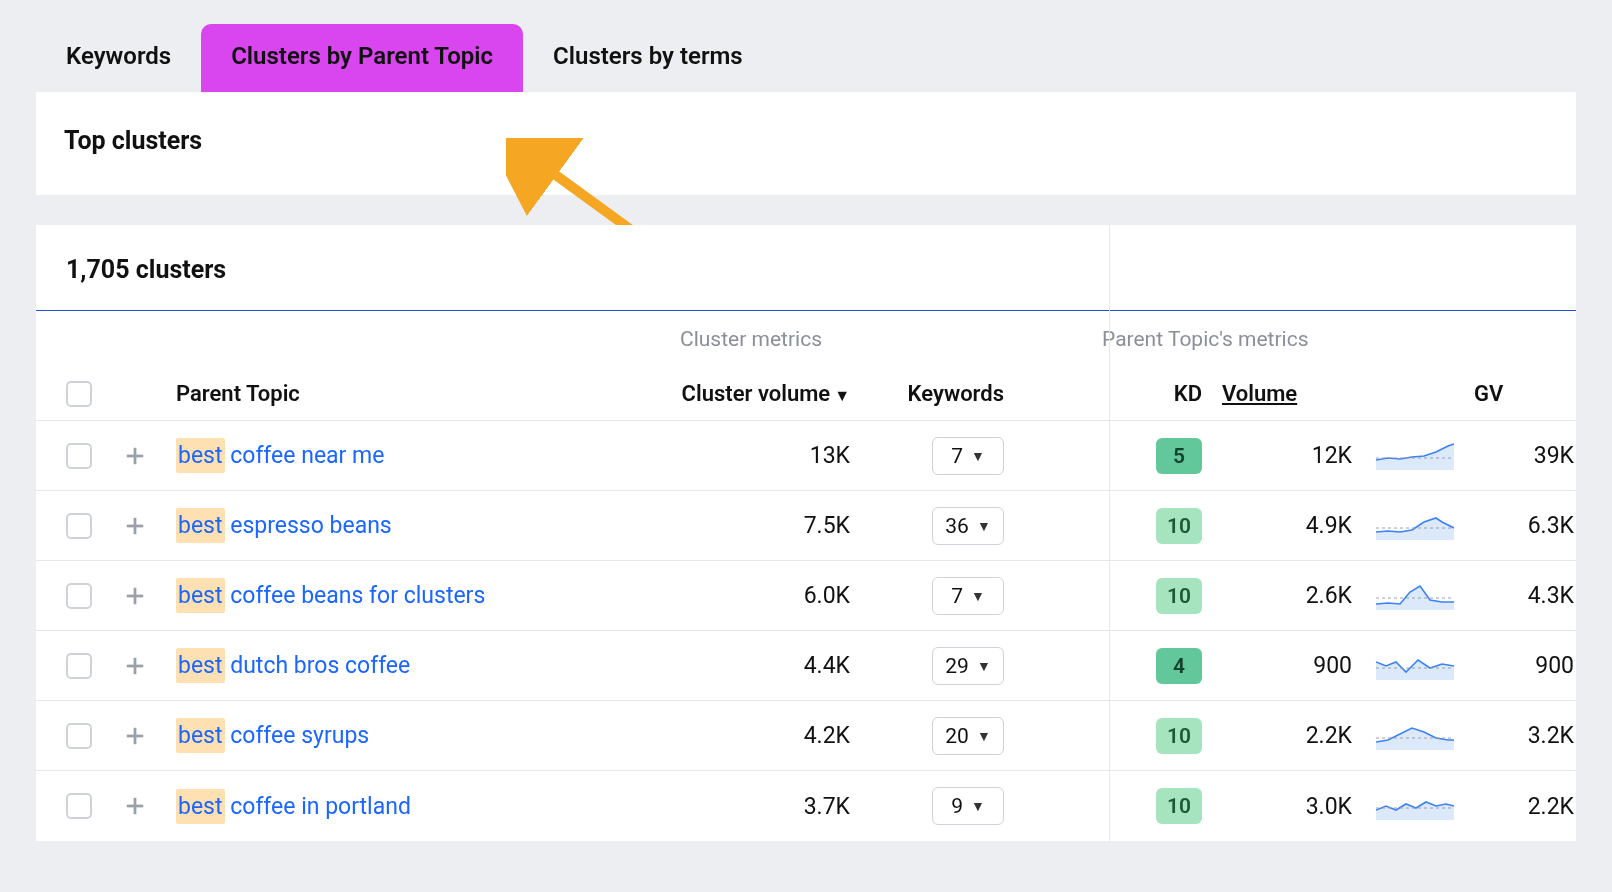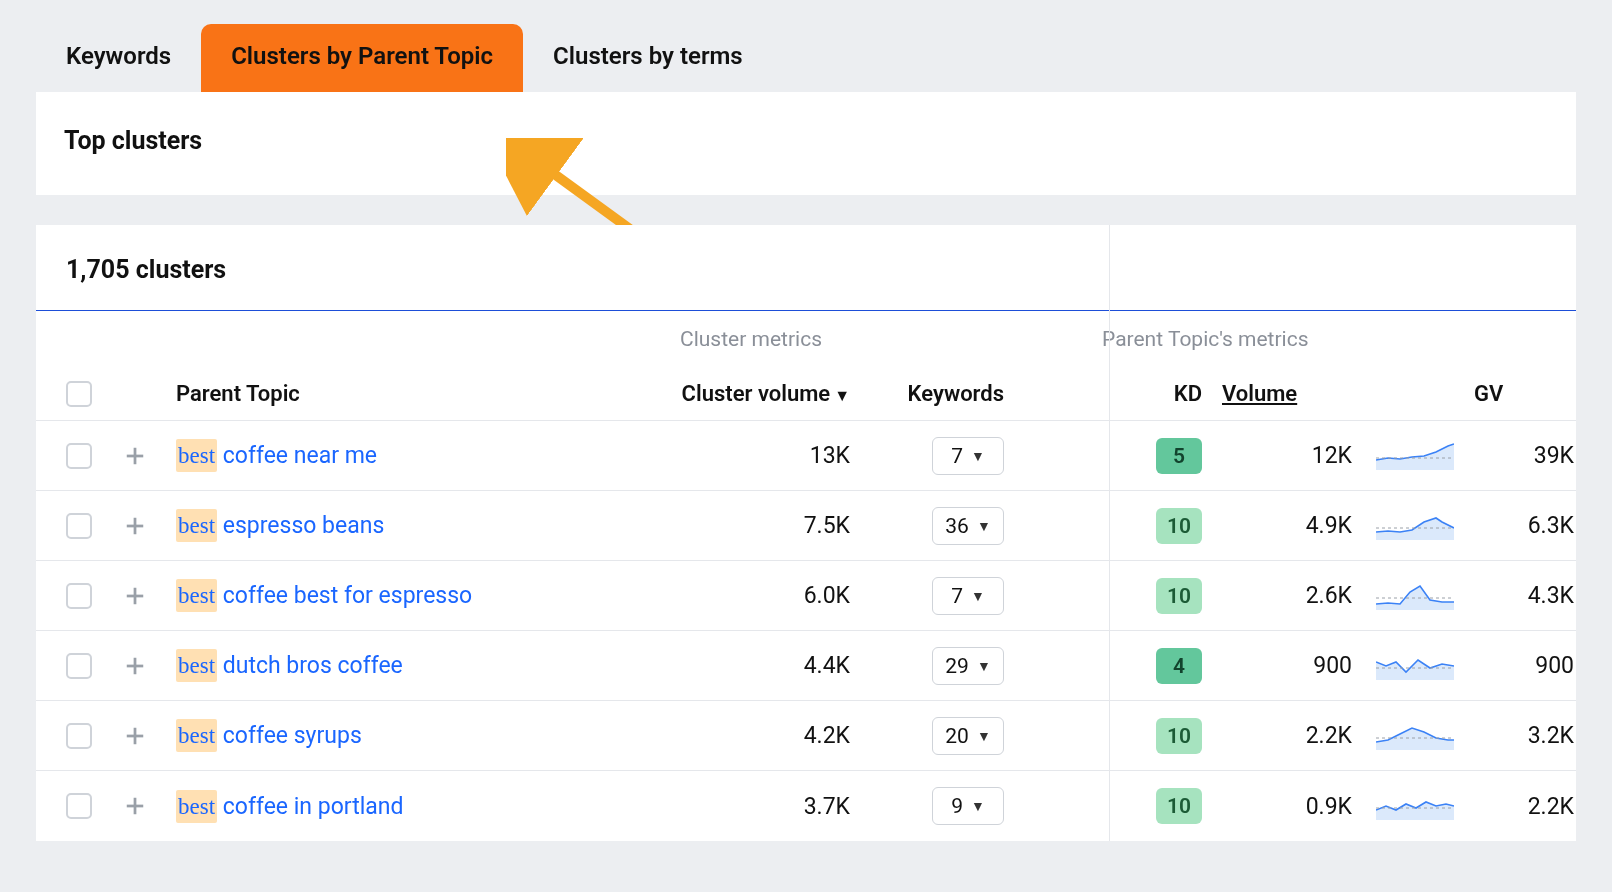--- a/index.html
+++ b/index.html
@@ -20,21 +20,21 @@
   .tab {
     padding: 18px 30px 22px 30px;
     font-size: 24px;
     font-weight: 600;
     color: #111;
     cursor: pointer;
     border-top-left-radius: 10px;
     border-top-right-radius: 10px;
   }
   .tab.active {
-    background: #f97316;
+    background: #d946ef;
   }
 
   .panel {
     background: #fff;
     margin: 0 36px;
   }
   .top-clusters {
     padding: 34px 16px 40px 28px;
     font-size: 25px;
     font-weight: 700;
@@ -116,21 +116,20 @@
     cursor: pointer;
   }
   .expand svg { width: 22px; height: 22px; stroke: #9aa0a8; stroke-width: 3; }
 
   .pt-cell { grid-column: 3; color: #1a66ff; }
   .pt-cell .hl {
     background: #ffe0b3;
     color: #1a66ff;
     border-radius: 2px;
     padding: 4px 2px;
-    font-family: Liberation Serif, serif;
   }
 
   .cv-cell { grid-column: 4; text-align: right; }
   .kw-cell { grid-column: 5; justify-self: end; }
   .kw-btn {
     display: inline-flex; align-items: center; gap: 8px;
     border: 1px solid #cfd3d9; border-radius: 6px;
     padding: 6px 12px;
     background: #fff; cursor: pointer;
     font-size: 21px; min-width: 72px; justify-content: center;
@@ -269,21 +268,21 @@
           <div class="tp-cell">6.4K</div>
         </div>
         <div class="row">
           <div class="checkbox"></div>
           <div class="expand">
             <svg viewBox="0 0 24 24">
               <line x1="12" y1="3" x2="12" y2="21"></line>
               <line x1="3" y1="12" x2="21" y2="12"></line>
             </svg>
           </div>
-          <div class="pt-cell"><span class="hl">best</span><span> coffee best for espresso</span></div>
+          <div class="pt-cell"><span class="hl">best</span><span> coffee beans for clusters</span></div>
           <div class="cv-cell">6.0K</div>
           <div class="kw-cell"><div class="kw-btn">
               <span>7</span>
               <span class="caret">▼</span>
             </div></div>
           <div class="kd-cell"><span class="kd-badge kd-light">10</span></div>
           <div class="vol-cell">2.6K</div>
           <div class="spark-cell">
             <svg viewBox="0 0 78 28">
               <path d="M0,22 L12,21 L24,22 L34,10 L44,4 L54,18 L66,20 L78,20 L78,28 L0,28 Z" fill="#dbe9fb" stroke="none"></path>
@@ -354,21 +353,21 @@
               <line x1="3" y1="12" x2="21" y2="12"></line>
             </svg>
           </div>
           <div class="pt-cell"><span class="hl">best</span><span> coffee in portland</span></div>
           <div class="cv-cell">3.7K</div>
           <div class="kw-cell"><div class="kw-btn">
               <span>9</span>
               <span class="caret">▼</span>
             </div></div>
           <div class="kd-cell"><span class="kd-badge kd-light">10</span></div>
-          <div class="vol-cell">0.9K</div>
+          <div class="vol-cell">3.0K</div>
           <div class="spark-cell">
             <svg viewBox="0 0 78 28">
               <path d="M0,18 L10,14 L20,18 L30,12 L40,16 L50,10 L60,14 L70,12 L78,14 L78,28 L0,28 Z" fill="#dbe9fb" stroke="none"></path>
               <path d="M0,18 L10,14 L20,18 L30,12 L40,16 L50,10 L60,14 L70,12 L78,14" fill="none" stroke="#3b82f6" stroke-width="1.6"></path>
               <line x1="0" y1="16" x2="78" y2="16" stroke="#9aa0a8" stroke-width="1" stroke-dasharray="3,3"></line>
             </svg>
           </div>
           <div class="gv-cell">2.2K</div>
           <div class="tp-cell">6.7K</div>
         </div>

